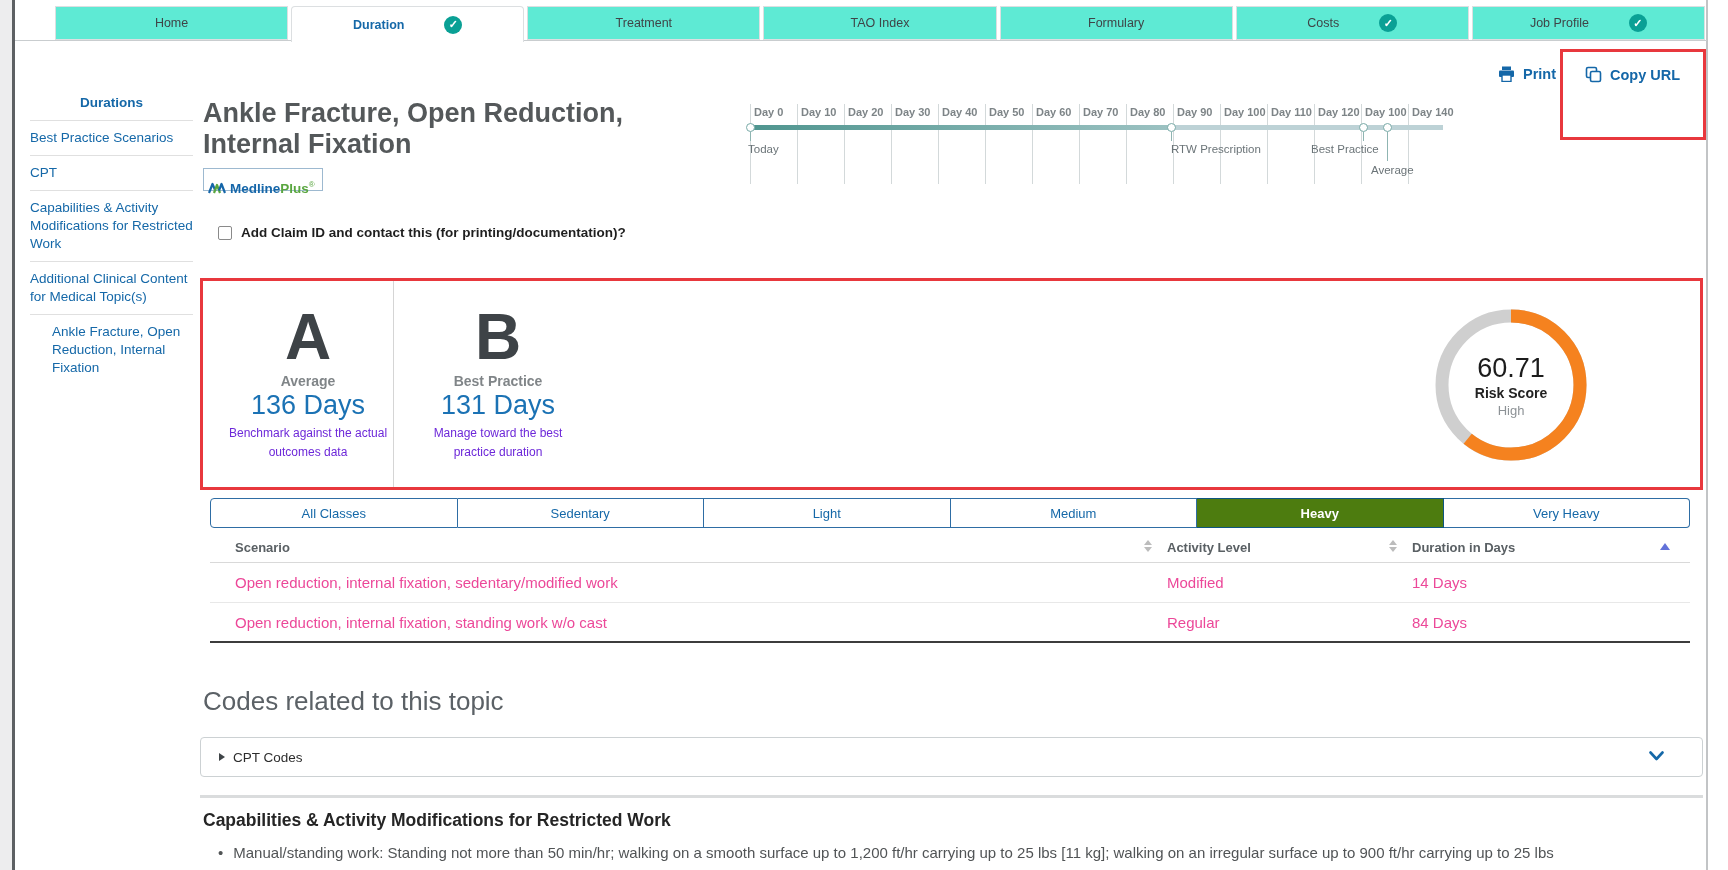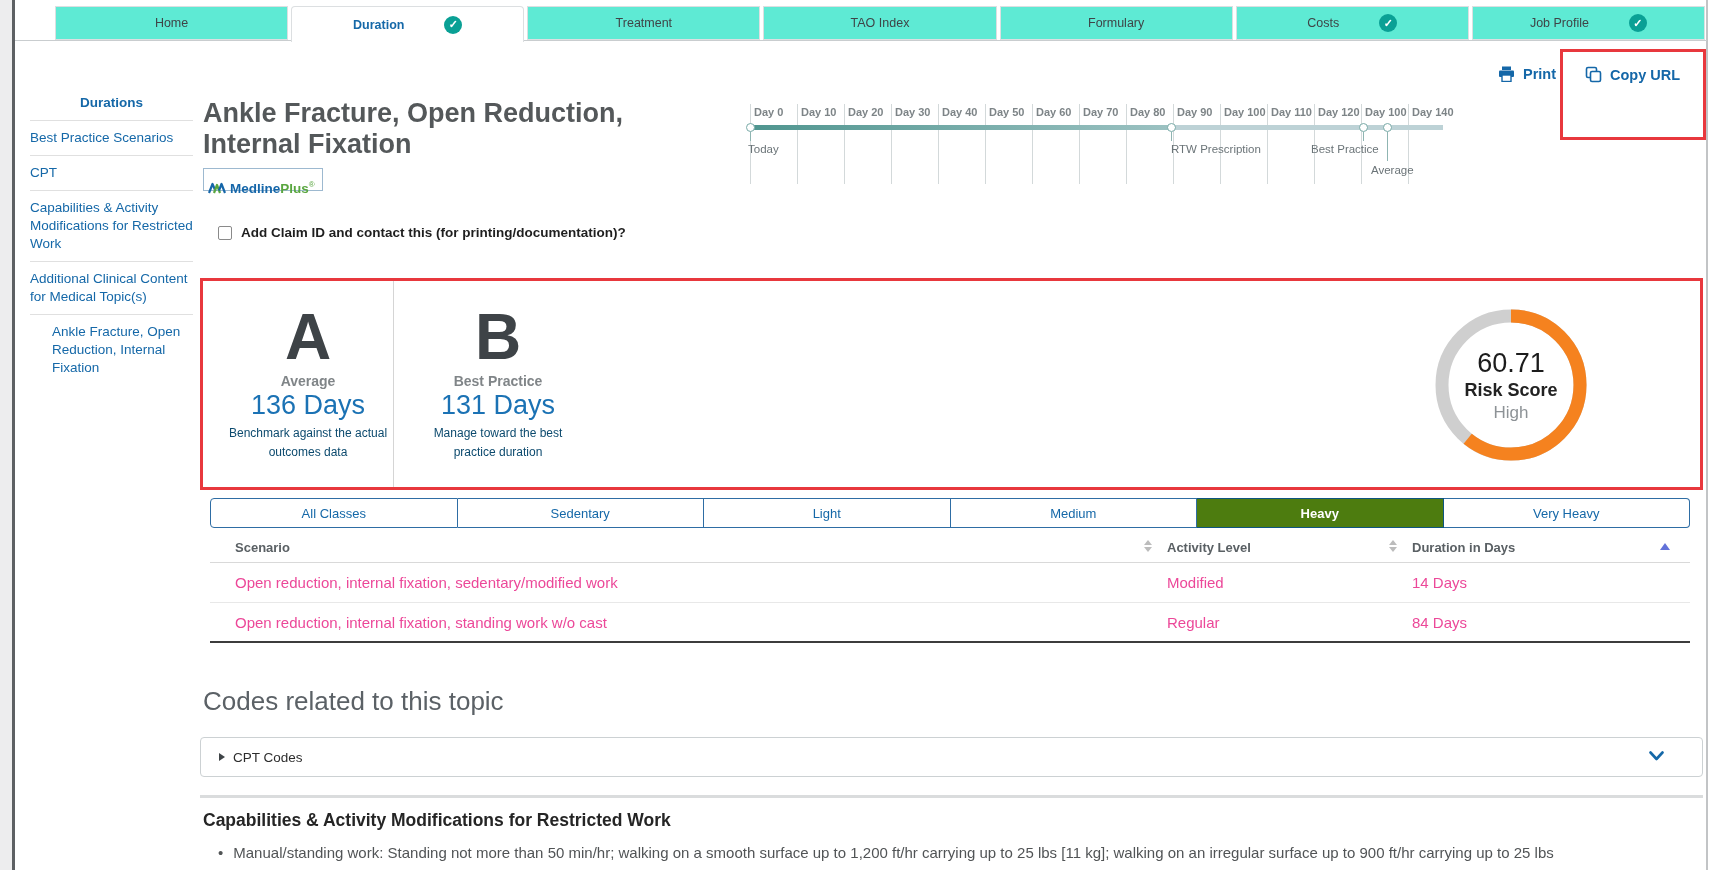--- a/index.html
+++ b/index.html
@@ -59,28 +59,28 @@
 
   
   .summary-panel { position:absolute; left:200px; top:278px; width:1503px; height:212px; border:3px solid #e8383d; background:#fff; }
   .sum-card { position:absolute; top:0; height:100%; text-align:center; }
   .sum-card.a { left:15px; width:180px; }
   .sum-card.b { left:205px; width:180px; }
   .sum-divider { position:absolute; left:190px; top:0; width:1px; height:100%; background:#d5d5d5; }
   .sum-letter { margin-top:24px; font-size:64px; font-weight:800; color:#3e4347; line-height:64px; }
   .sum-name { margin-top:4px; font-size:14px; font-weight:bold; color:#808588; }
   .sum-days { margin-top:1px; font-size:27px; color:#1b72b4; }
-  .sum-desc { margin-top:3px; font-size:12px; color:#0c4a6e; line-height:19px; padding:0 6px; }
+  .sum-desc { margin-top:3px; font-size:12px; color:#6d28d9; line-height:19px; padding:0 6px; }
 
   
   .gauge-wrap { position:absolute; left:1228px; top:24px; width:160px; height:160px; }
   .gauge-text { position:absolute; left:0; top:0; width:160px; height:160px; display:flex; flex-direction:column; align-items:center; justify-content:center; pointer-events:none; }
   .gauge-score { font-size:27px; color:#1c1c1c; line-height:30px; }
-  .gauge-label { font-size:18px; font-weight:bold; color:#222; margin-top:2px; }
-  .gauge-level { font-size:17px; color:#8d9296; margin-top:2px; }
+  .gauge-label { font-size:14px; font-weight:bold; color:#222; margin-top:2px; }
+  .gauge-level { font-size:13px; color:#8d9296; margin-top:2px; }
 
   
   .class-tabs { position:absolute; left:210px; top:498px; width:1480px; height:30px; display:flex; border-radius:4px; }
   .class-tab { flex:1; border:1px solid #2e6da4; border-left-width:0; background:#fff; color:#1568a8; font-size:13px;
                display:flex; align-items:center; justify-content:center; cursor:pointer; }
   .class-tab:first-child { border-left-width:1px; border-top-left-radius:4px; border-bottom-left-radius:4px; }
   .class-tab:last-child { border-top-right-radius:4px; border-bottom-right-radius:4px; }
   .class-tab.active { background:#4d7c0f; color:#fff; font-weight:bold; border-color:#0e567f; }
 
   

